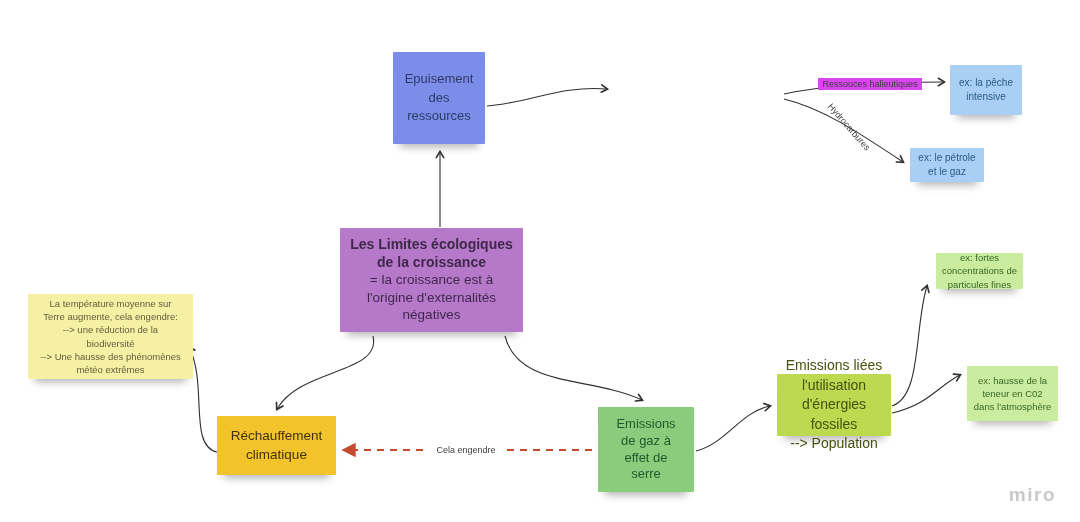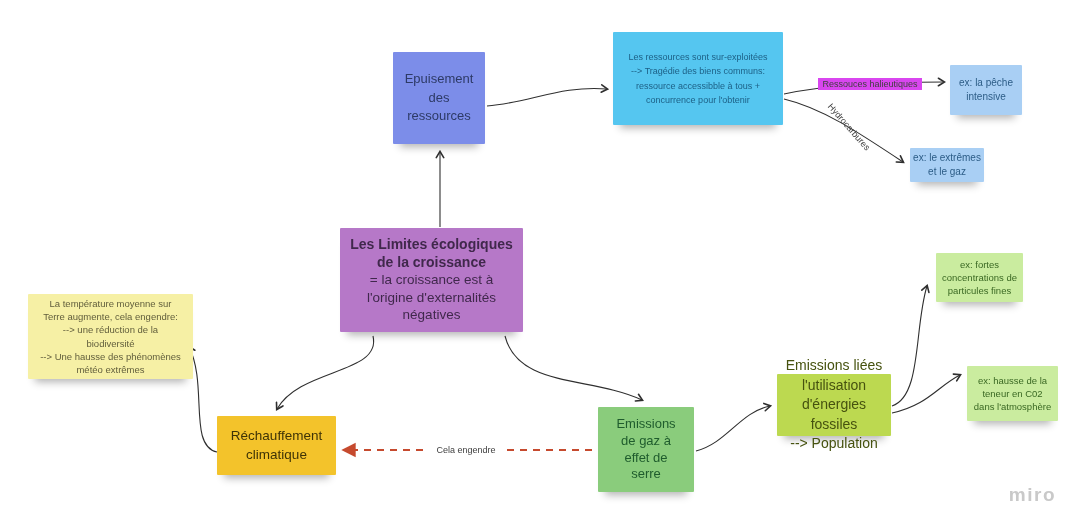--- a/index.html
+++ b/index.html
@@ -19,21 +19,21 @@
   .n-overexploited{left:613px;top:32px;width:170px;height:93px;background:#55c6f0;color:#1d6187;font-size:9px;line-height:1.6;}
   .n-fishing{left:950px;top:65px;width:72px;height:50px;background:#a9cff4;color:#2c5c86;font-size:10px;line-height:1.45;}
   .n-oil{left:910px;top:148px;width:74px;height:34px;background:#a9cff4;color:#2c5c86;font-size:10px;line-height:1.45;}
   .n-central{left:340px;top:228px;width:183px;height:104px;background:#b678c8;color:#40284c;}
   .n-central .c-title{font-size:14px;font-weight:bold;line-height:1.25;white-space:pre-line;}
   .n-central .c-body{font-size:13.5px;line-height:1.3;white-space:pre-line;}
   .n-temperature{left:28px;top:294px;width:165px;height:85px;background:#f6f0a5;color:#615e3c;font-size:9.5px;line-height:1.4;}
   .n-warming{left:217px;top:416px;width:119px;height:59px;background:#f3c32b;color:#3e3306;font-size:13.5px;line-height:1.4;}
   .n-ghg{left:598px;top:407px;width:96px;height:85px;background:#8acc7c;color:#1f5c2d;font-size:13px;line-height:1.3;}
   .n-fossil{left:777px;top:374px;width:114px;height:62px;background:#bcd950;color:#46520f;font-size:14px;line-height:1.4;}
-  .n-particles{left:936px;top:253px;width:87px;height:49px;background:#caec9f;color:#3a6823;font-size:9.5px;line-height:1.4;}
+  .n-particles{left:936px;top:253px;width:87px;height:36px;background:#caec9f;color:#3a6823;font-size:9.5px;line-height:1.4;}
   .n-co2{left:967px;top:344px;width:91px;height:55px;background:#caec9f;color:#3a6823;font-size:9.5px;line-height:1.4;margin-top:22px;}
   .clabel{
     position:absolute;z-index:3;font-size:9px;color:#3f3f3f;text-align:center;line-height:12px;
   }
   .l-hal{left:818px;top:78px;width:104px;background:#d946ef;}
   .l-hyd{left:809px;top:121px;width:80px;transform:rotate(49deg);background:transparent;}
   .l-cela{left:425px;top:444px;width:82px;background:#ffffff;}
   .watermark{
     position:absolute;right:24px;bottom:16px;z-index:3;
     font-size:19px;font-weight:600;letter-spacing:1.5px;color:#c9c9c9;
@@ -64,29 +64,25 @@
     <path d="M 217 452 C 188 446, 208 384, 189 347" fill="none" stroke="#2f2f2f" stroke-width="1.1" marker-end="url(#ah)"></path>
     <path d="M 696 451 C 727 443, 740 412, 770 406" fill="none" stroke="#2f2f2f" stroke-width="1.1" marker-end="url(#ah)"></path>
     <path d="M 892 406 C 922 396, 914 328, 927 286" fill="none" stroke="#2f2f2f" stroke-width="1.1" marker-end="url(#ah)"></path>
     <path d="M 892 413 C 928 405, 938 386, 960 375" fill="none" stroke="#2f2f2f" stroke-width="1.1" marker-end="url(#ah)"></path>
   </svg>
 
   <div class="note n-depletion">Epuisement
 des
 ressources</div>
 
-  <div class="note n-overexploited">Les ressources sont sur-exploitées
---&gt; Tragédie des biens communs:
-ressource accessibble à tous +
-concurrence pour l'obtenir</div>
 
   <div class="note n-fishing">ex: la pêche
 intensive</div>
 
-  <div class="note n-oil">ex: le extrêmes
+  <div class="note n-oil">ex: le pétrole
 et le gaz</div>
 
   <div class="note n-central">
     <div class="c-title">Les Limites écologiques
 de la croissance</div>
     <div class="c-body">= la croissance est à
 l'origine d'externalités
 négatives</div>
   </div>
 

